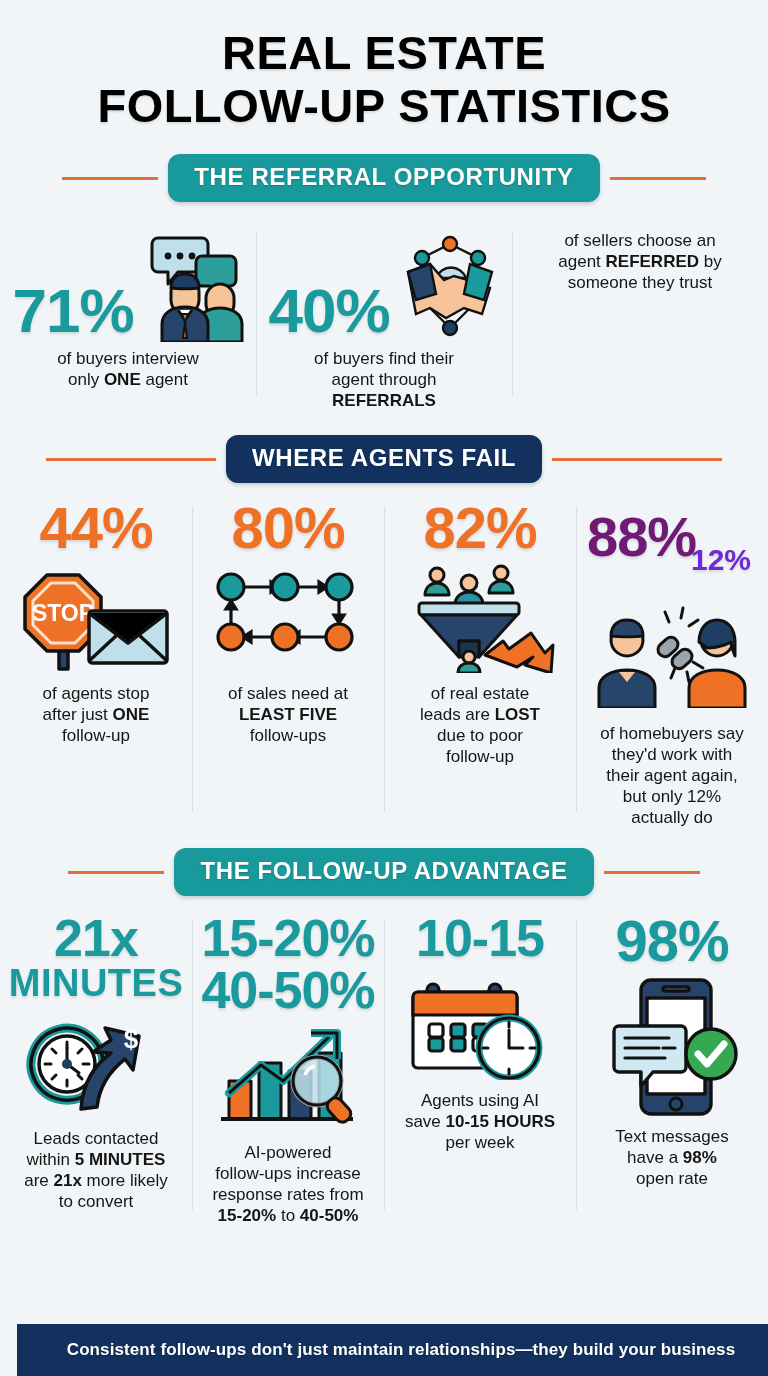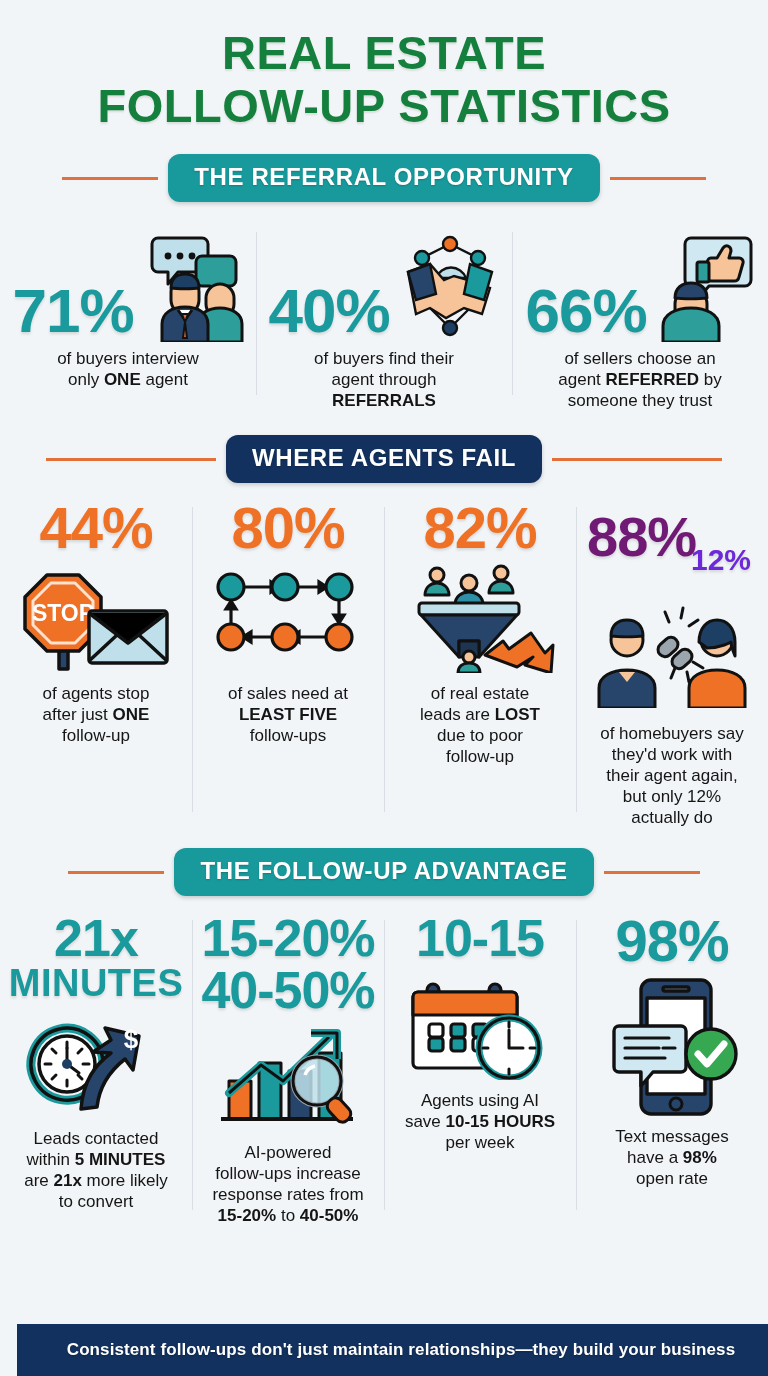--- a/index.html
+++ b/index.html
@@ -12,21 +12,21 @@
     position:relative;
   }
 
   
   .title-block{ padding-top:26px; text-align:center; }
   .title-line{
     font-weight:bold;
     font-size:47px;
     line-height:53px;
     letter-spacing:0.5px;
-    color:#15803d;
+    color:#000000;
     text-transform:uppercase;
     text-shadow:0 2px 2px rgba(0,0,0,.10);
   }
 
   
   .section-head{
     display:flex; align-items:center; justify-content:center;
     gap:0; margin:0 auto;
     width:100%;
     border-radius:10px;
@@ -174,35 +174,20 @@
             <path d="M8 40l22-8 6 30-20 6z" fill="#27456b"></path>
             <path d="M92 40l-22-8-6 30 20 6z" fill="#1a9a9d"></path>
           </g>
         </svg>
       </div>
     </div>
     <div class="caption">of buyers find their<br>agent through<br><b>REFERRALS</b></div>
   </div>
 
   <div class="stat-cell">
-    <div class="numrow">
-      <div class="big-num teal-num">66%</div>
-      <div class="icon-wrap">
-        <svg width="98" height="110" viewBox="0 0 98 110">
-          <g stroke="#111" stroke-width="3" stroke-linejoin="round">
-            <path d="M34 6h54a6 6 0 016 6v36a6 6 0 01-6 6H52l-12 14V54h-6a6 6 0 01-6-6V12a6 6 0 016-6z" fill="#cfe8f2"></path>
-            <path d="M50 32c0-4 2-6 4-6h6l6-10c3-4 8-2 8 3l-2 7h10a4 4 0 014 5l-4 14a5 5 0 01-5 4H54a4 4 0 01-4-4z" fill="#f7c49a"></path>
-            <rect x="40" y="30" width="12" height="20" rx="2" fill="#2e9e9b"></rect>
-            <path d="M18 72a16 16 0 1132 0v6a16 16 0 01-32 0z" fill="#f7c49a"></path>
-            <path d="M18 66c0-10 7-15 16-15s16 5 16 15c-8 1-24 1-32 0z" fill="#27456b"></path>
-            <path d="M6 110V94c0-12 13-18 28-18s28 6 28 18v16z" fill="#2e9e9b"></path>
-          </g>
-        </svg>
-      </div>
-    </div>
     <div class="caption">of sellers choose an<br>agent <b>REFERRED</b> by<br>someone they trust</div>
   </div>
 </div>
 
 <div class="section-head" style="margin-top:24px;">
   <div class="rule left" style="width:170px"></div>
   <div class="pill navy">WHERE AGENTS FAIL</div>
   <div class="rule right" style="width:170px"></div>
 </div>
 

